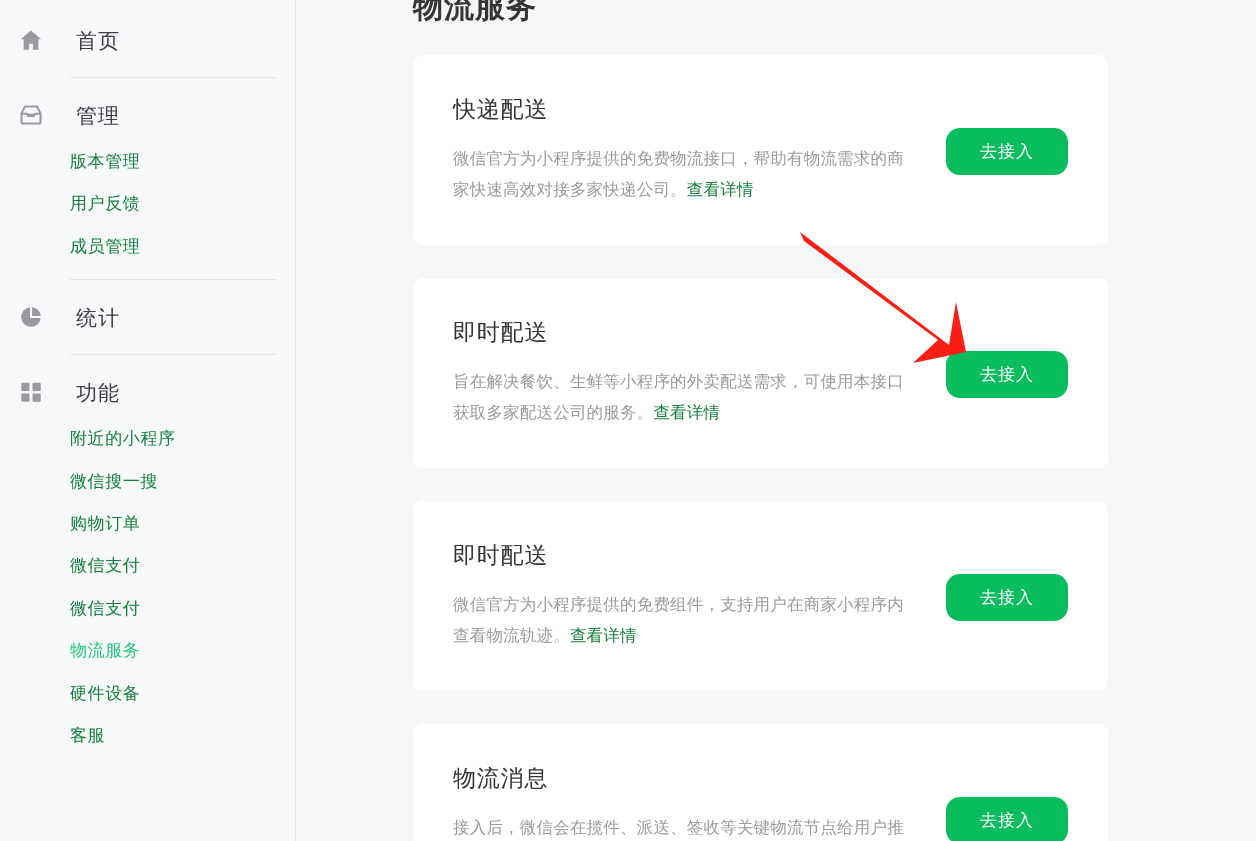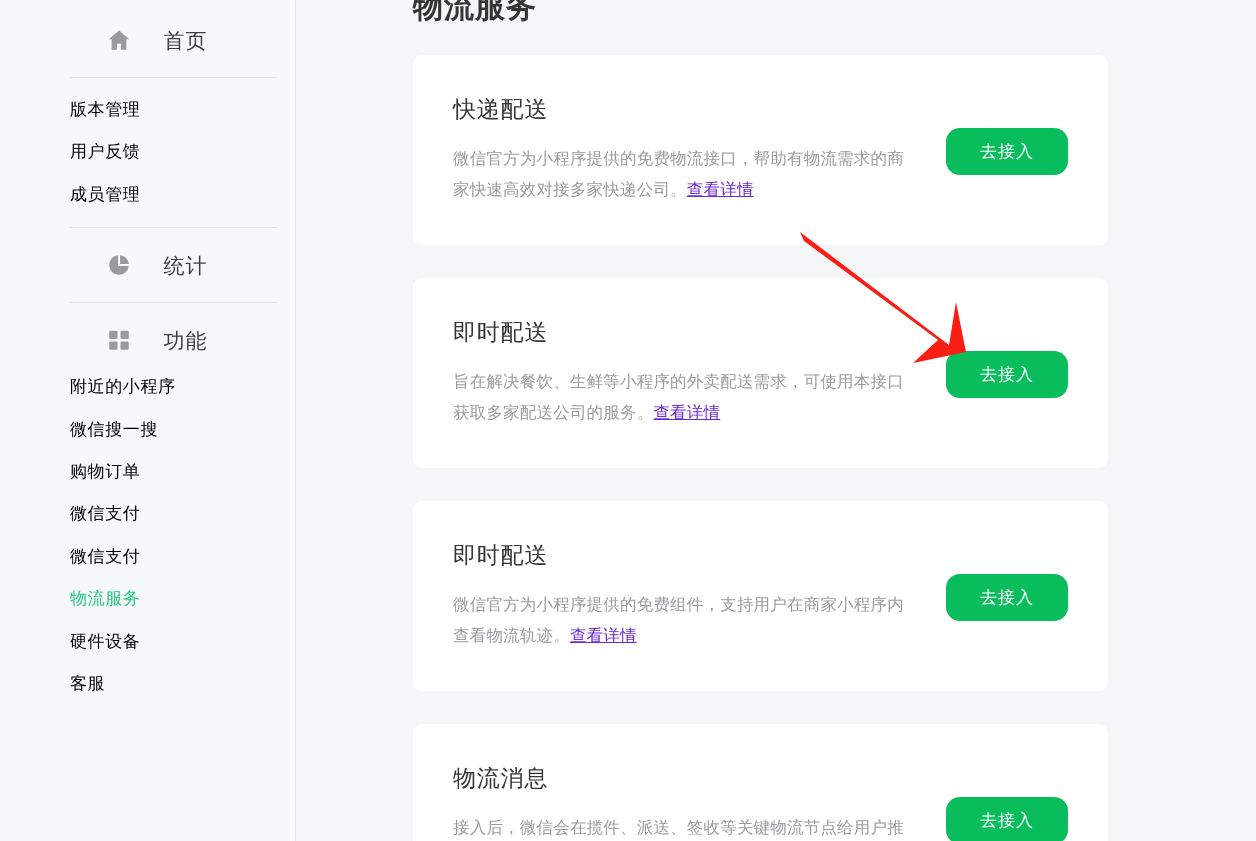--- a/index.html
+++ b/index.html
@@ -29,42 +29,41 @@
   }
 
   .nav-group { position: relative; }
 
   .nav-top {
     display: flex;
     align-items: center;
     height: 52px;
     padding-left: 18px;
     cursor: pointer;
-    justify-content: center;
   }
   .nav-top .nav-icon {
     width: 32px;
     flex: 0 0 32px;
     display: flex;
     align-items: center;
     justify-content: flex-start;
     color: #9a9a9e;
   }
   .nav-top .nav-label {
     font-size: 21px;
     color: #3e3e42;
     margin-left: 26px;
     letter-spacing: 1px;
     line-height: 1;
   }
 
   .nav-sub {
     display: block;
     font-size: 17px;
-    color: #000000;
+    color: #15803d;
     padding: 11px 0 11px 70px;
     letter-spacing: 0.6px;
     cursor: pointer;
     line-height: 1.2;
   }
   .nav-sub.active { color: #22c97f; }
 
   .nav-divider {
     height: 1px;
     background: #e3e4e6;
@@ -110,22 +109,21 @@
     line-height: 1;
     margin-bottom: 22px;
   }
   .card-desc {
     font-size: 16.5px;
     color: #9b9b9f;
     line-height: 1.82;
     letter-spacing: 0.2px;
   }
   .card-link {
-    color: #6d28d9;
-    text-decoration: underline;
+    color: #15803d;
     cursor: pointer;
   }
 
   .card-action {
     flex: 0 0 auto;
     display: flex;
     align-items: center;
   }
   .btn-primary {
     background: #09bd5d;
@@ -162,20 +160,29 @@
             <span class="nav-icon">
               <svg width="26" height="26" viewBox="0 0 24 24" fill="currentColor">
                 <path d="M12 3.2 2.6 11.3h2.6V21h5v-5.6h3.6V21h5v-9.7h2.6z"></path>
               </svg>
             </span>
             <span class="nav-label">首页</span>
           </div>
           <div class="nav-divider"></div>
         </div>
         <div class="nav-group">
+          <div class="nav-top">
+            <span class="nav-icon">
+              <svg width="26" height="26" viewBox="0 0 24 24" fill="none" stroke="currentColor" stroke-width="1.9" stroke-linejoin="round">
+                <path d="M3.2 10.5 6.4 4.2h11.2l3.2 6.3v8.4a1 1 0 0 1-1 1H4.2a1 1 0 0 1-1-1z"></path>
+                <path d="M3.2 10.8h5.1l1.1 2.2h5.2l1.1-2.2h5.1" fill="currentColor" stroke="currentColor"></path>
+              </svg>
+            </span>
+            <span class="nav-label">管理</span>
+          </div>
           <a class="nav-sub">版本管理</a>
           <a class="nav-sub">用户反馈</a>
           <a class="nav-sub">成员管理</a>
           <div class="nav-divider"></div>
         </div>
         <div class="nav-group">
           <div class="nav-top">
             <span class="nav-icon">
               <svg width="26" height="26" viewBox="0 0 24 24" fill="currentColor">
                 <path d="M11.1 3.1A9 9 0 1 0 20.9 13H11.1z"></path>

